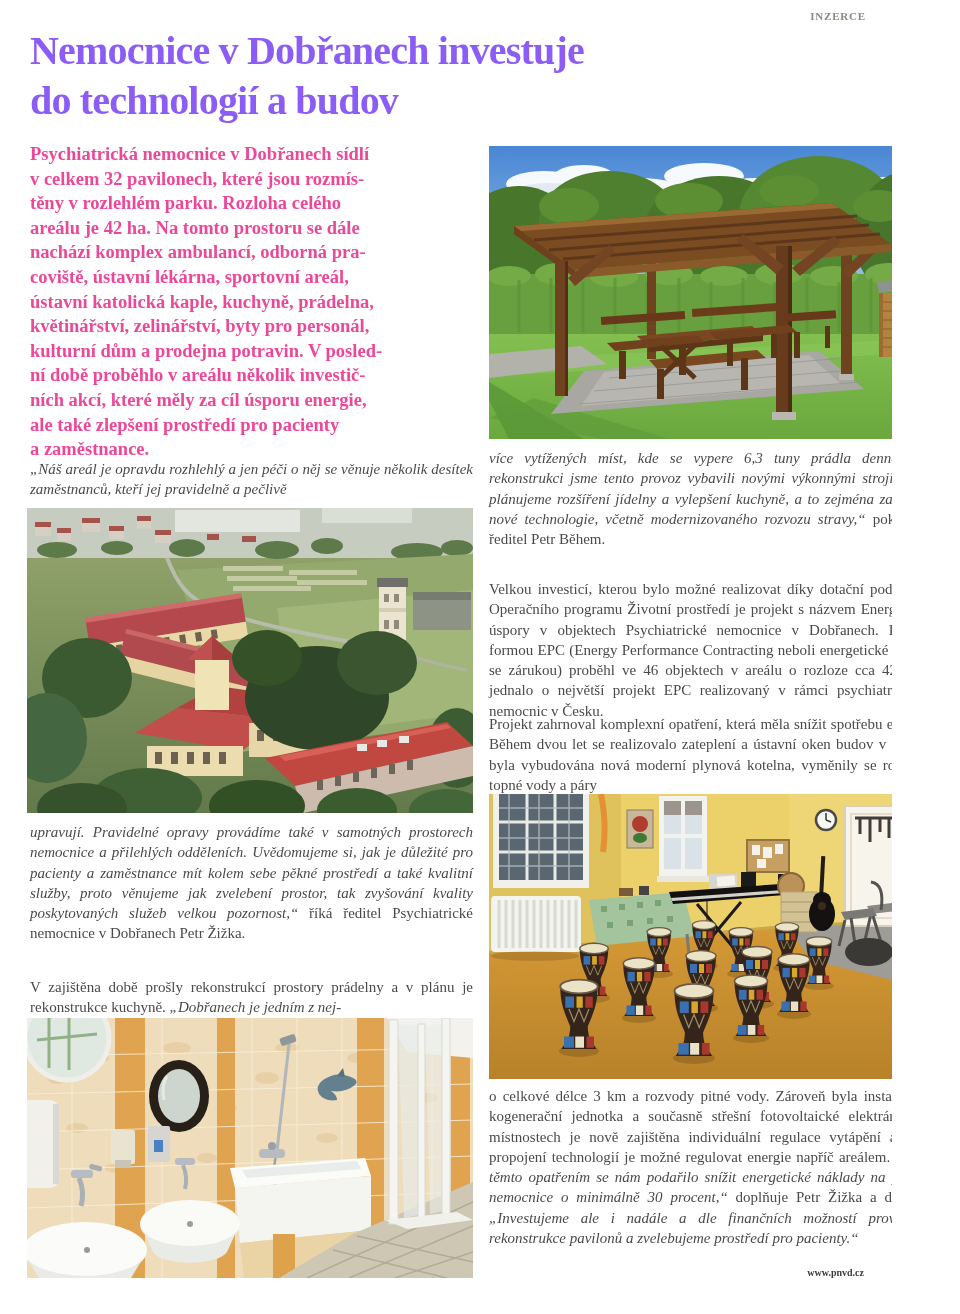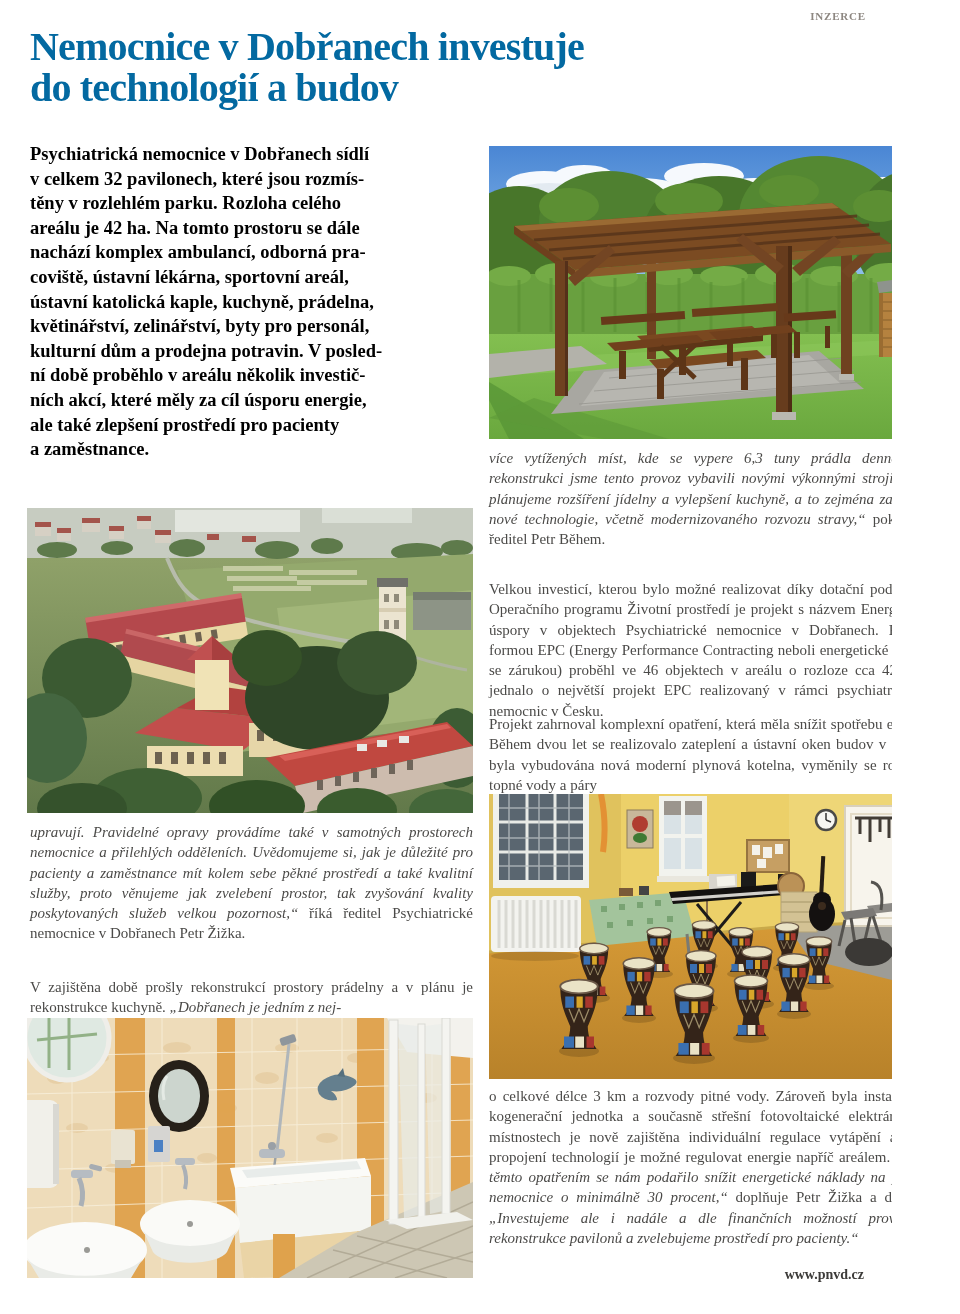--- a/index.html
+++ b/index.html
@@ -1,38 +1,38 @@
 <!DOCTYPE html>
 <html lang="cs"><head>
 <meta charset="utf-8">
 <style>
   html,body{margin:0;padding:0;background:#ffffff;}
   .page{position:relative;width:892px;height:1314px;background:#ffffff;overflow:hidden;
         font-family:Liberation Serif, serif;}
   .inzerce{position:absolute;top:10px;right:26px;font-size:11px;font-weight:bold;
            letter-spacing:.8px;color:#8d8781;}
   .title{position:absolute;left:30px;top:26px;width:760px;margin:0;
-         font-size:40px;line-height:41px;font-weight:700;color:#0369a1;
+         font-size:40px;line-height:50px;font-weight:700;color:#8b5cf6;
          letter-spacing:-0.8px;white-space:pre-line;}
   .lead{position:absolute;left:30px;top:142px;width:443px;margin:0;
-        font-size:18.5px;line-height:24.6px;font-weight:700;color:#000000;
+        font-size:18.5px;line-height:24.6px;font-weight:700;color:#ec4899;
         white-space:pre-line;}
   .body{position:absolute;width:443px;margin:0;font-size:15px;line-height:20.3px;
         color:#4b4a48;text-align:justify;}
   .body .italic{font-style:italic;}
   .body .regular{font-style:normal;}
   .q1{left:30px;top:459px;}
   .q2{left:30px;top:822px;}
   .lp2{left:30px;top:977px;}
   .rp1{left:489px;top:448px;}
   .rp2{left:489px;top:551px;margin-top:28px;}
   .rp3{left:489px;top:714px;}
   .rp4{left:489px;top:1086px;}
   .website{position:absolute;right:28px;top:1267px;width:443px;text-align:right;
-           font-size:14px;font-weight:700;color:#3c3b39;}
+           font-size:10px;font-weight:700;color:#3c3b39;}
   figure.ph{position:absolute;margin:0;padding:0;overflow:hidden;}
   figure.ph svg{display:block;width:100%;height:100%;}
   .f-aerial {left:27px;top:508px;width:446px;height:305px;}
   .f-bath   {left:27px;top:1018px;width:446px;height:260px;}
   .f-pergola{left:489px;top:146px;width:443px;height:293px;}
   .f-drums  {left:489px;top:794px;width:443px;height:285px;}
 </style>
 </head>
 <body>
 
@@ -48,20 +48,21 @@
 areálu je 42 ha. Na tomto prostoru se dále
 nachází komplex ambulancí, odborná pra-
 coviště, ústavní lékárna, sportovní areál,
 ústavní katolická kaple, kuchyně, prádelna,
 květinářství, zelinářství, byty pro personál,
 kulturní dům a prodejna potravin. V posled-
 ní době proběhlo v areálu několik investič-
 ních akcí, které měly za cíl úsporu energie,
 ale také zlepšení prostředí pro pacienty
 a zaměstnance.</p>
+  <p class="body q1"><span class="italic">„Náš areál je opravdu rozhlehlý a jen péči o něj se věnuje několik desítek zaměstnanců, kteří jej pravidelně a pečlivě</span></p>
 
   <figure class="ph f-aerial">
     <svg viewBox="0 0 446 305" preserveAspectRatio="none" aria-hidden="true">
       <defs>
         <linearGradient id="ag" x1="0" y1="0" x2="0" y2="1">
           <stop offset="0" stop-color="#98a96f"></stop>
             <stop offset="1" stop-color="#62794a"></stop>
         </linearGradient>
       </defs>
       <g>

